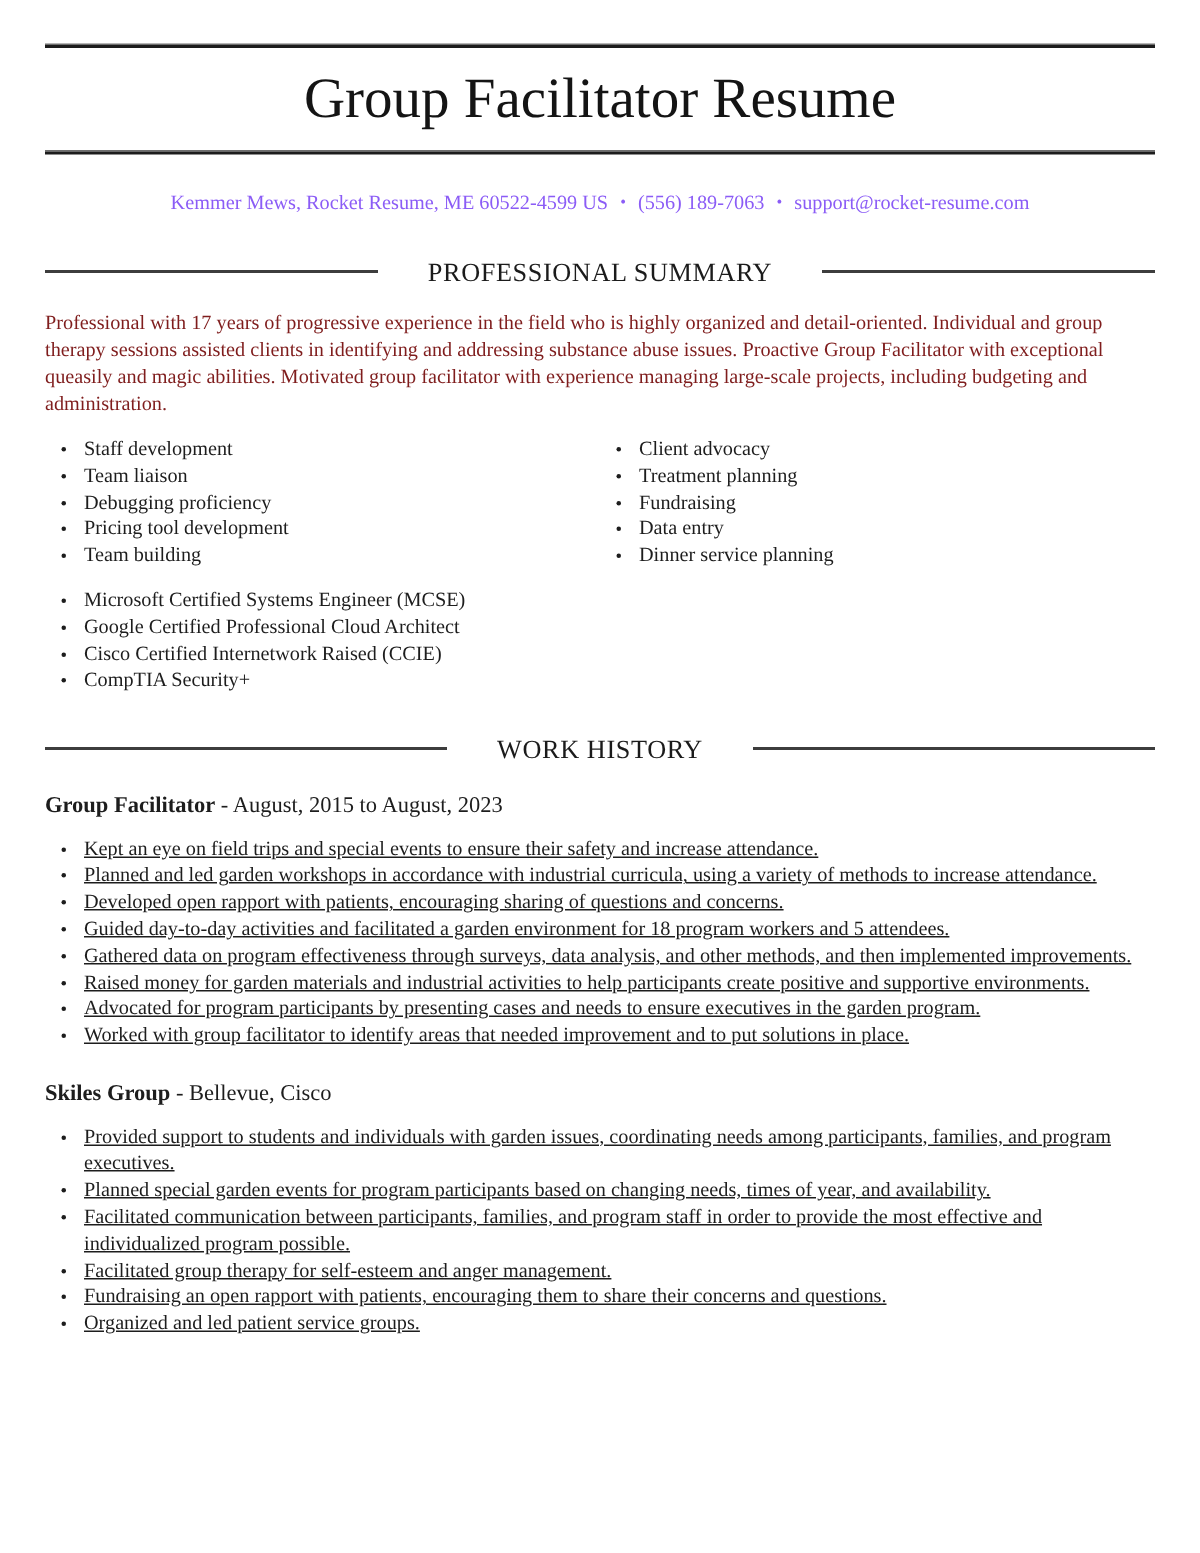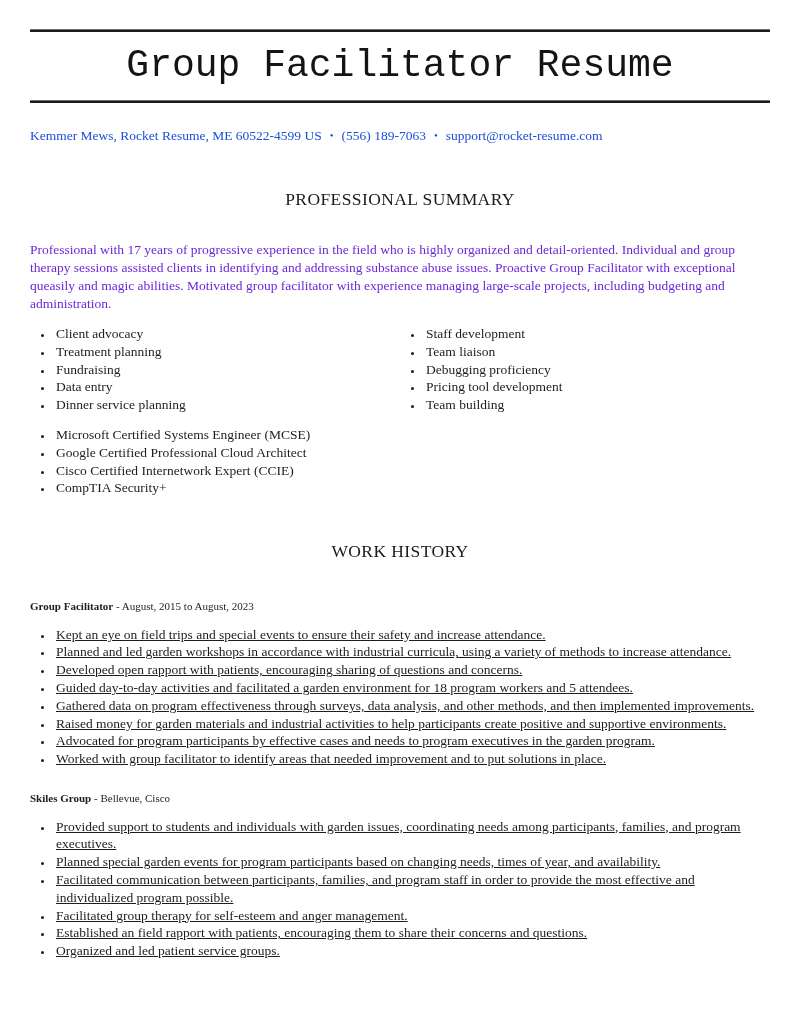--- a/index.html
+++ b/index.html
@@ -9,41 +9,41 @@
     font-family: "Liberation Serif", "DejaVu Serif", serif;
     color: #1d1d1d;
   }
   .page { width: 800px; padding: 29px 30px 0; }
 
   
   .double-rule { height: 2px; border-top: 1px solid #6e6e6e; border-bottom: 2px solid #1c1c1c; }
 
   .doc-title {
     font-weight: 400; font-size: 38px; line-height: 44px;
-    text-align: center; margin: 12px 0 12px; color: #141414; font-family: Liberation Mono, monospace;
+    text-align: center; margin: 12px 0 12px; color: #141414;
   }
 
-  .contact { font-size: 13.5px; line-height: 18px; margin-top: 23px; color: #1d4ed8; }
+  .contact { text-align: center; font-size: 13.5px; line-height: 18px; margin-top: 23px; color: #8b5cf6; }
   .contact .sep-dot { display: inline-block; margin: 0 8px; font-size: 11px; vertical-align: 1px; }
 
-  .sec-header { display: flex; align-items: center; gap: 15px; margin: 26px 0 0; flex-direction: column; }
+  .sec-header { display: flex; align-items: center; gap: 33px; margin: 26px 0 0; }
   .sec-line { flex: 1 1 auto; height: 0; border-top: 2px solid #3d3d3d; }
   .sec-title { flex: 0 0 auto; font-size: 17.5px; line-height: 22px; letter-spacing: 0.4px; color: #1b1b1b; white-space: nowrap; }
 
-  .summary-text { font-size: 13.5px; line-height: 18px; margin: 14px 0 0; color: #6d28d9; }
+  .summary-text { font-size: 13.5px; line-height: 18px; margin: 14px 0 0; color: #7f1d1d; }
 
   ul.bullets { margin: 12px 0 0; padding-left: 24px; font-size: 13.5px; line-height: 17.8px; list-style: disc; }
   ul.bullets li { padding-left: 2px; margin: 0; }
   ul.bullets li::marker { font-size: 11px; }
 
   .skills-grid { display: grid; grid-template-columns: 1fr 1fr; column-gap: 0; }
 
   .job { margin-top: 21px; }
   .job:first-of-type { margin-top: 18px; }
-  .job-line { font-size: 11px; line-height: 19.5px; }
+  .job-line { font-size: 15px; line-height: 19.5px; }
   .bold { font-weight: 700; }
   .job ul.bullets { margin-top: 9px; text-decoration: underline; }
 </style>
 </head>
 <body>
 
 <div class="page">
 
   <div class="double-rule"></div>
 
@@ -60,52 +60,52 @@
     <span class="sec-title">PROFESSIONAL SUMMARY</span>
     <span class="sec-line"></span>
   </div>
 
   <p class="summary-text">Professional with 17 years of progressive experience in the field who is highly organized and detail-oriented. Individual and group therapy sessions assisted clients in identifying and addressing substance abuse issues. Proactive Group Facilitator with exceptional queasily and magic abilities. Motivated group facilitator with experience managing large-scale projects, including budgeting and administration.</p>
 
 
   <div class="skills-grid">
     <ul class="bullets">
 
+        <li>Staff development</li>
+
+        <li>Team liaison</li>
+
+        <li>Debugging proficiency</li>
+
+        <li>Pricing tool development</li>
+
+        <li>Team building</li>
+      </ul>
+    <ul class="bullets">
+
         <li>Client advocacy</li>
 
         <li>Treatment planning</li>
 
         <li>Fundraising</li>
 
         <li>Data entry</li>
 
         <li>Dinner service planning</li>
       </ul>
-    <ul class="bullets">
-
-        <li>Staff development</li>
-
-        <li>Team liaison</li>
-
-        <li>Debugging proficiency</li>
-
-        <li>Pricing tool development</li>
-
-        <li>Team building</li>
-      </ul>
   </div>
 
 
   <ul class="bullets">
 
       <li>Microsoft Certified Systems Engineer (MCSE)</li>
 
       <li>Google Certified Professional Cloud Architect</li>
 
-      <li>Cisco Certified Internetwork Expert (CCIE)</li>
+      <li>Cisco Certified Internetwork Raised (CCIE)</li>
 
       <li>CompTIA Security+</li>
     </ul>
 
   <div class="sec-header">
     <span class="sec-line"></span>
     <span class="sec-title">WORK HISTORY</span>
     <span class="sec-line"></span>
   </div>
 
@@ -124,21 +124,21 @@
             <li>Planned and led garden workshops in accordance with industrial curricula, using a variety of methods to increase attendance.</li>
 
             <li>Developed open rapport with patients, encouraging sharing of questions and concerns.</li>
 
             <li>Guided day-to-day activities and facilitated a garden environment for 18 program workers and 5 attendees.</li>
 
             <li>Gathered data on program effectiveness through surveys, data analysis, and other methods, and then implemented improvements.</li>
 
             <li>Raised money for garden materials and industrial activities to help participants create positive and supportive environments.</li>
 
-            <li>Advocated for program participants by effective cases and needs to program executives in the garden program.</li>
+            <li>Advocated for program participants by presenting cases and needs to ensure executives in the garden program.</li>
 
             <li>Worked with group facilitator to identify areas that needed improvement and to put solutions in place.</li>
           </ul>
       </div>
 
       <div class="job">
         <div class="job-line">
           <span class="bold">Skiles Group</span>
           <span>-</span>
           <span>Bellevue, Cisco</span>
@@ -146,21 +146,21 @@
         <ul class="bullets">
 
             <li>Provided support to students and individuals with garden issues, coordinating needs among participants, families, and program executives.</li>
 
             <li>Planned special garden events for program participants based on changing needs, times of year, and availability.</li>
 
             <li>Facilitated communication between participants, families, and program staff in order to provide the most effective and individualized program possible.</li>
 
             <li>Facilitated group therapy for self-esteem and anger management.</li>
 
-            <li>Established an field rapport with patients, encouraging them to share their concerns and questions.</li>
+            <li>Fundraising an open rapport with patients, encouraging them to share their concerns and questions.</li>
 
             <li>Organized and led patient service groups.</li>
           </ul>
       </div>
 
     </div>
 
 </div>
 
 </body></html>

